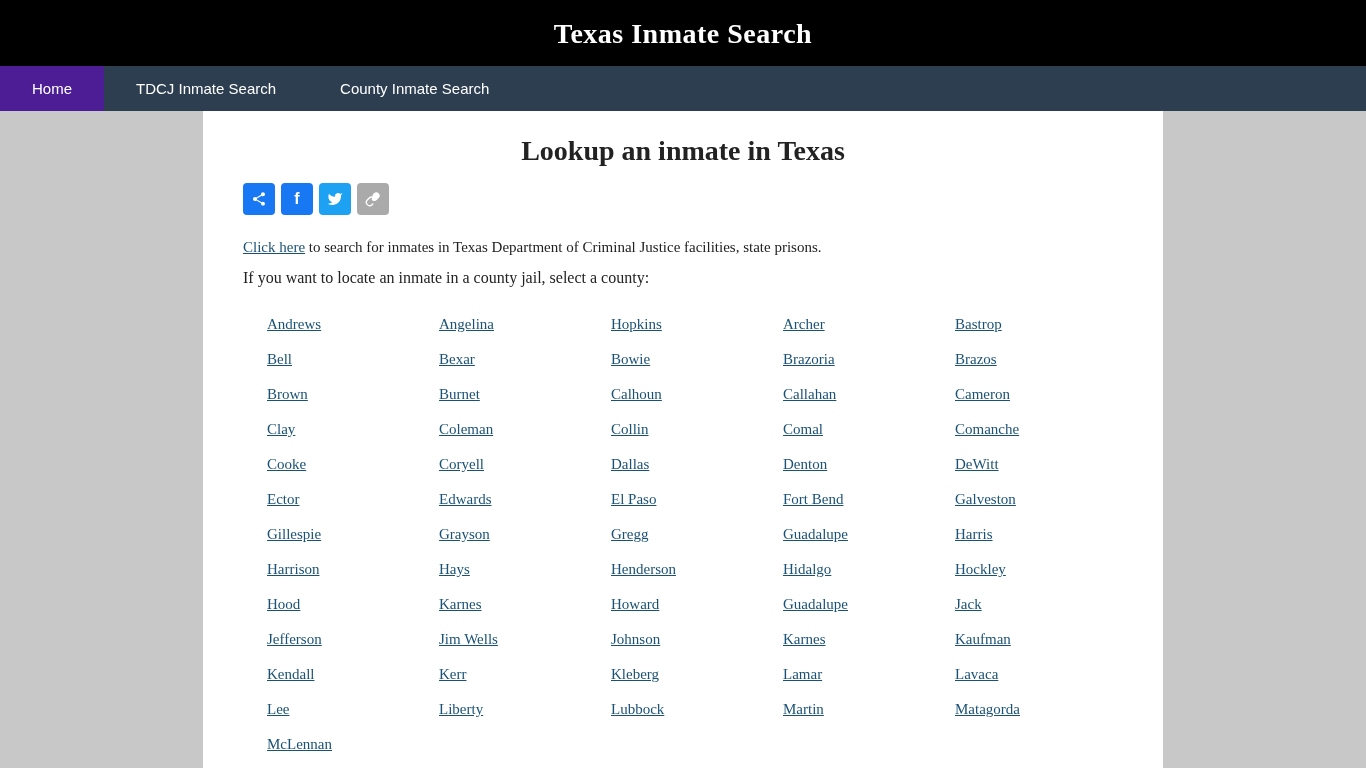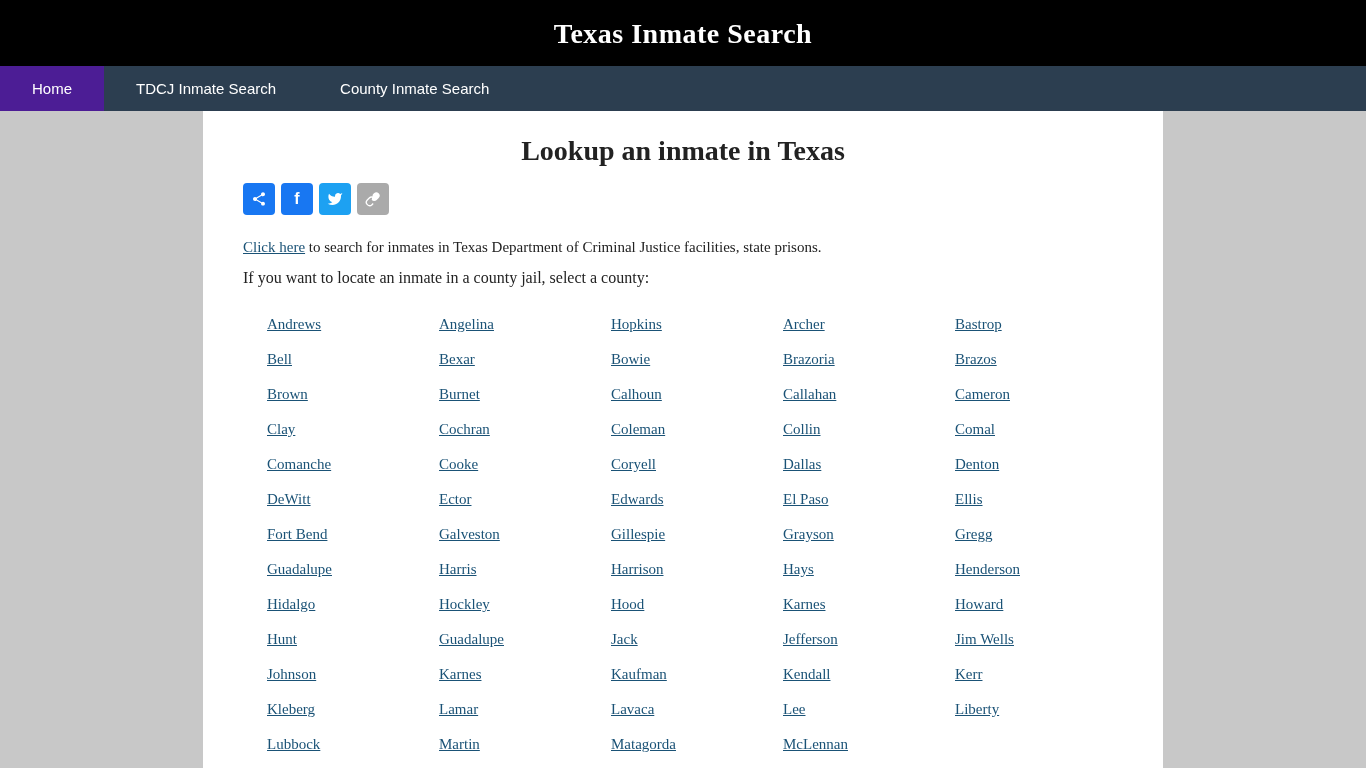--- a/index.html
+++ b/index.html
@@ -157,50 +157,47 @@
         <a class="county-link" href="#">Bexar</a>
         <a class="county-link" href="#">Bowie</a>
         <a class="county-link" href="#">Brazoria</a>
         <a class="county-link" href="#">Brazos</a>
         <a class="county-link" href="#">Brown</a>
         <a class="county-link" href="#">Burnet</a>
         <a class="county-link" href="#">Calhoun</a>
         <a class="county-link" href="#">Callahan</a>
         <a class="county-link" href="#">Cameron</a>
         <a class="county-link" href="#">Clay</a>
-        <a class="county-link" href="#">Cochran</a>
         <a class="county-link" href="#">Coleman</a>
         <a class="county-link" href="#">Collin</a>
         <a class="county-link" href="#">Comal</a>
         <a class="county-link" href="#">Comanche</a>
         <a class="county-link" href="#">Cooke</a>
         <a class="county-link" href="#">Coryell</a>
         <a class="county-link" href="#">Dallas</a>
         <a class="county-link" href="#">Denton</a>
         <a class="county-link" href="#">DeWitt</a>
         <a class="county-link" href="#">Ector</a>
         <a class="county-link" href="#">Edwards</a>
         <a class="county-link" href="#">El Paso</a>
-        <a class="county-link" href="#">Ellis</a>
         <a class="county-link" href="#">Fort Bend</a>
         <a class="county-link" href="#">Galveston</a>
         <a class="county-link" href="#">Gillespie</a>
         <a class="county-link" href="#">Grayson</a>
         <a class="county-link" href="#">Gregg</a>
         <a class="county-link" href="#">Guadalupe</a>
         <a class="county-link" href="#">Harris</a>
         <a class="county-link" href="#">Harrison</a>
         <a class="county-link" href="#">Hays</a>
         <a class="county-link" href="#">Henderson</a>
         <a class="county-link" href="#">Hidalgo</a>
         <a class="county-link" href="#">Hockley</a>
         <a class="county-link" href="#">Hood</a>
         <a class="county-link" href="#">Karnes</a>
         <a class="county-link" href="#">Howard</a>
-        <a class="county-link" href="#">Hunt</a>
         <a class="county-link" href="#">Guadalupe</a>
         <a class="county-link" href="#">Jack</a>
         <a class="county-link" href="#">Jefferson</a>
         <a class="county-link" href="#">Jim Wells</a>
         <a class="county-link" href="#">Johnson</a>
         <a class="county-link" href="#">Karnes</a>
         <a class="county-link" href="#">Kaufman</a>
         <a class="county-link" href="#">Kendall</a>
         <a class="county-link" href="#">Kerr</a>
         <a class="county-link" href="#">Kleberg</a>

